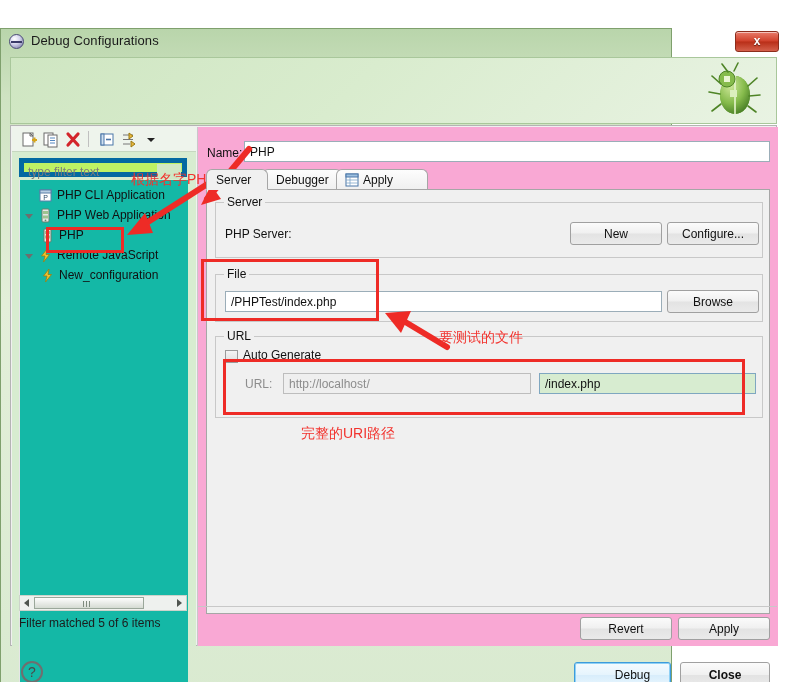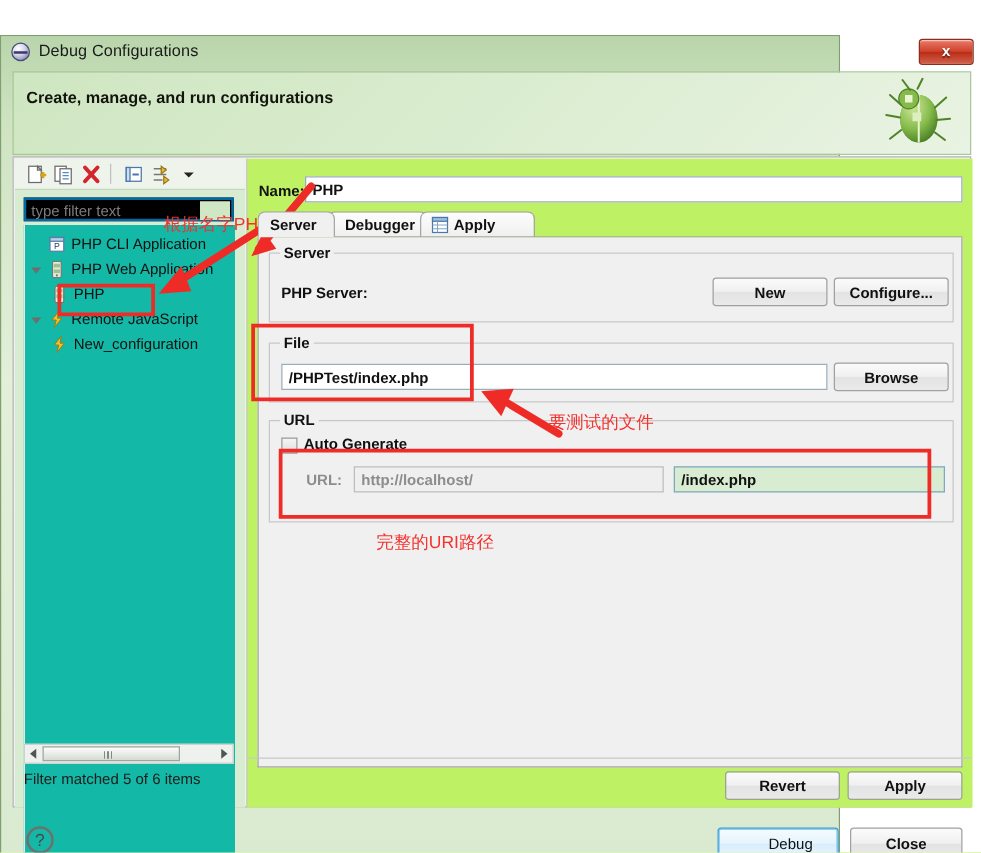--- a/index.html
+++ b/index.html
@@ -89,21 +89,21 @@
   #tree-toolbar {
     position: absolute; left: 0; top: 0; width: 184px; height: 24px;
     background: #eef4ec;
     border-bottom: 1px solid #c6d7c0;
   }
   .tb-icon { position:absolute; top:4px; width:18px; height:17px; cursor:pointer; }
   .tb-sep { position:absolute; top:4px; width:1px; height:16px; background:#c0c0c0; }
 
   #filter-box {
     position: absolute; left: 7px; top: 31px; width: 168px; height: 19px;
-    background: #000000; border: 2px solid #0369a1; box-sizing: border-box;
+    background: #bef264; border: 5px solid #0369a1; box-sizing: border-box;
   }
   #filter-box .ph {
     position:absolute; left:4px; top:2px; color:#7c7c7c; font-size:12px;
   }
   #filter-box .pill {
     position:absolute; right:1px; top:1px; width:24px; height:15px; background:#cfe7c5;
   }
 
   #tree-view {
     position: absolute; left: 7px; top: 53px; width: 168px; height: 503px;
@@ -142,23 +142,22 @@
   #tree-hscroll .arr.l { left:4px; border-right:5px solid #4f554f; border-top:4px solid transparent; border-bottom:4px solid transparent; }
   #tree-hscroll .arr.r { right:4px; border-left:5px solid #4f554f; border-top:4px solid transparent; border-bottom:4px solid transparent; }
 
   #filter-status {
     position:absolute; left:7px; top:489px; font-size:12px; color:#1c1c1c;
   }
 
   
   #right-col {
     position: absolute; left: 186px; top: 1px; width: 580px; height: 519px;
-    background: #bef264;
+    background: #f9a8d4;
     border-left: 1px solid #c8c8c8;
-    font-weight: bold;
   }
   #name-label { position:absolute; left:9px; top:19px; font-size:12px; color:#111; }
   #name-input {
     position:absolute; left:46px; top:14px; width:526px; height:21px;
     background:#fff; border:1px solid #9badb8; box-sizing:border-box;
   }
   #name-input .val { position:absolute; left:5px; top:3px; font-size:12px; color:#111; }
 
   
   #tabstrip { position:absolute; left:8px; top:42px; width:564px; height:21px; }
@@ -259,21 +258,20 @@
 
   <div id="titlebar">
     <div id="title-icon"></div>
     <div id="title-text">Debug Configurations</div>
     <div id="close-btn">
       <div class="glyph">x</div>
     </div>
   </div>
 
   <div id="header">
-    <div id="header-title">Create, manage, and run configurations</div>
     <svg id="bug-icon" viewBox="0 0 60 58">
       <ellipse cx="31" cy="33" rx="15" ry="19" fill="#6fa83f"></ellipse>
       <ellipse cx="31" cy="33" rx="15" ry="19" fill="url(#bg1)"></ellipse>
       <defs>
         <radialGradient id="bg1" cx="0.35" cy="0.25" r="0.85">
           <stop offset="0%" stop-color="#cfe89b"></stop>
           <stop offset="55%" stop-color="#86bb4c"></stop>
           <stop offset="100%" stop-color="#3f7520"></stop>
         </radialGradient>
       </defs>

